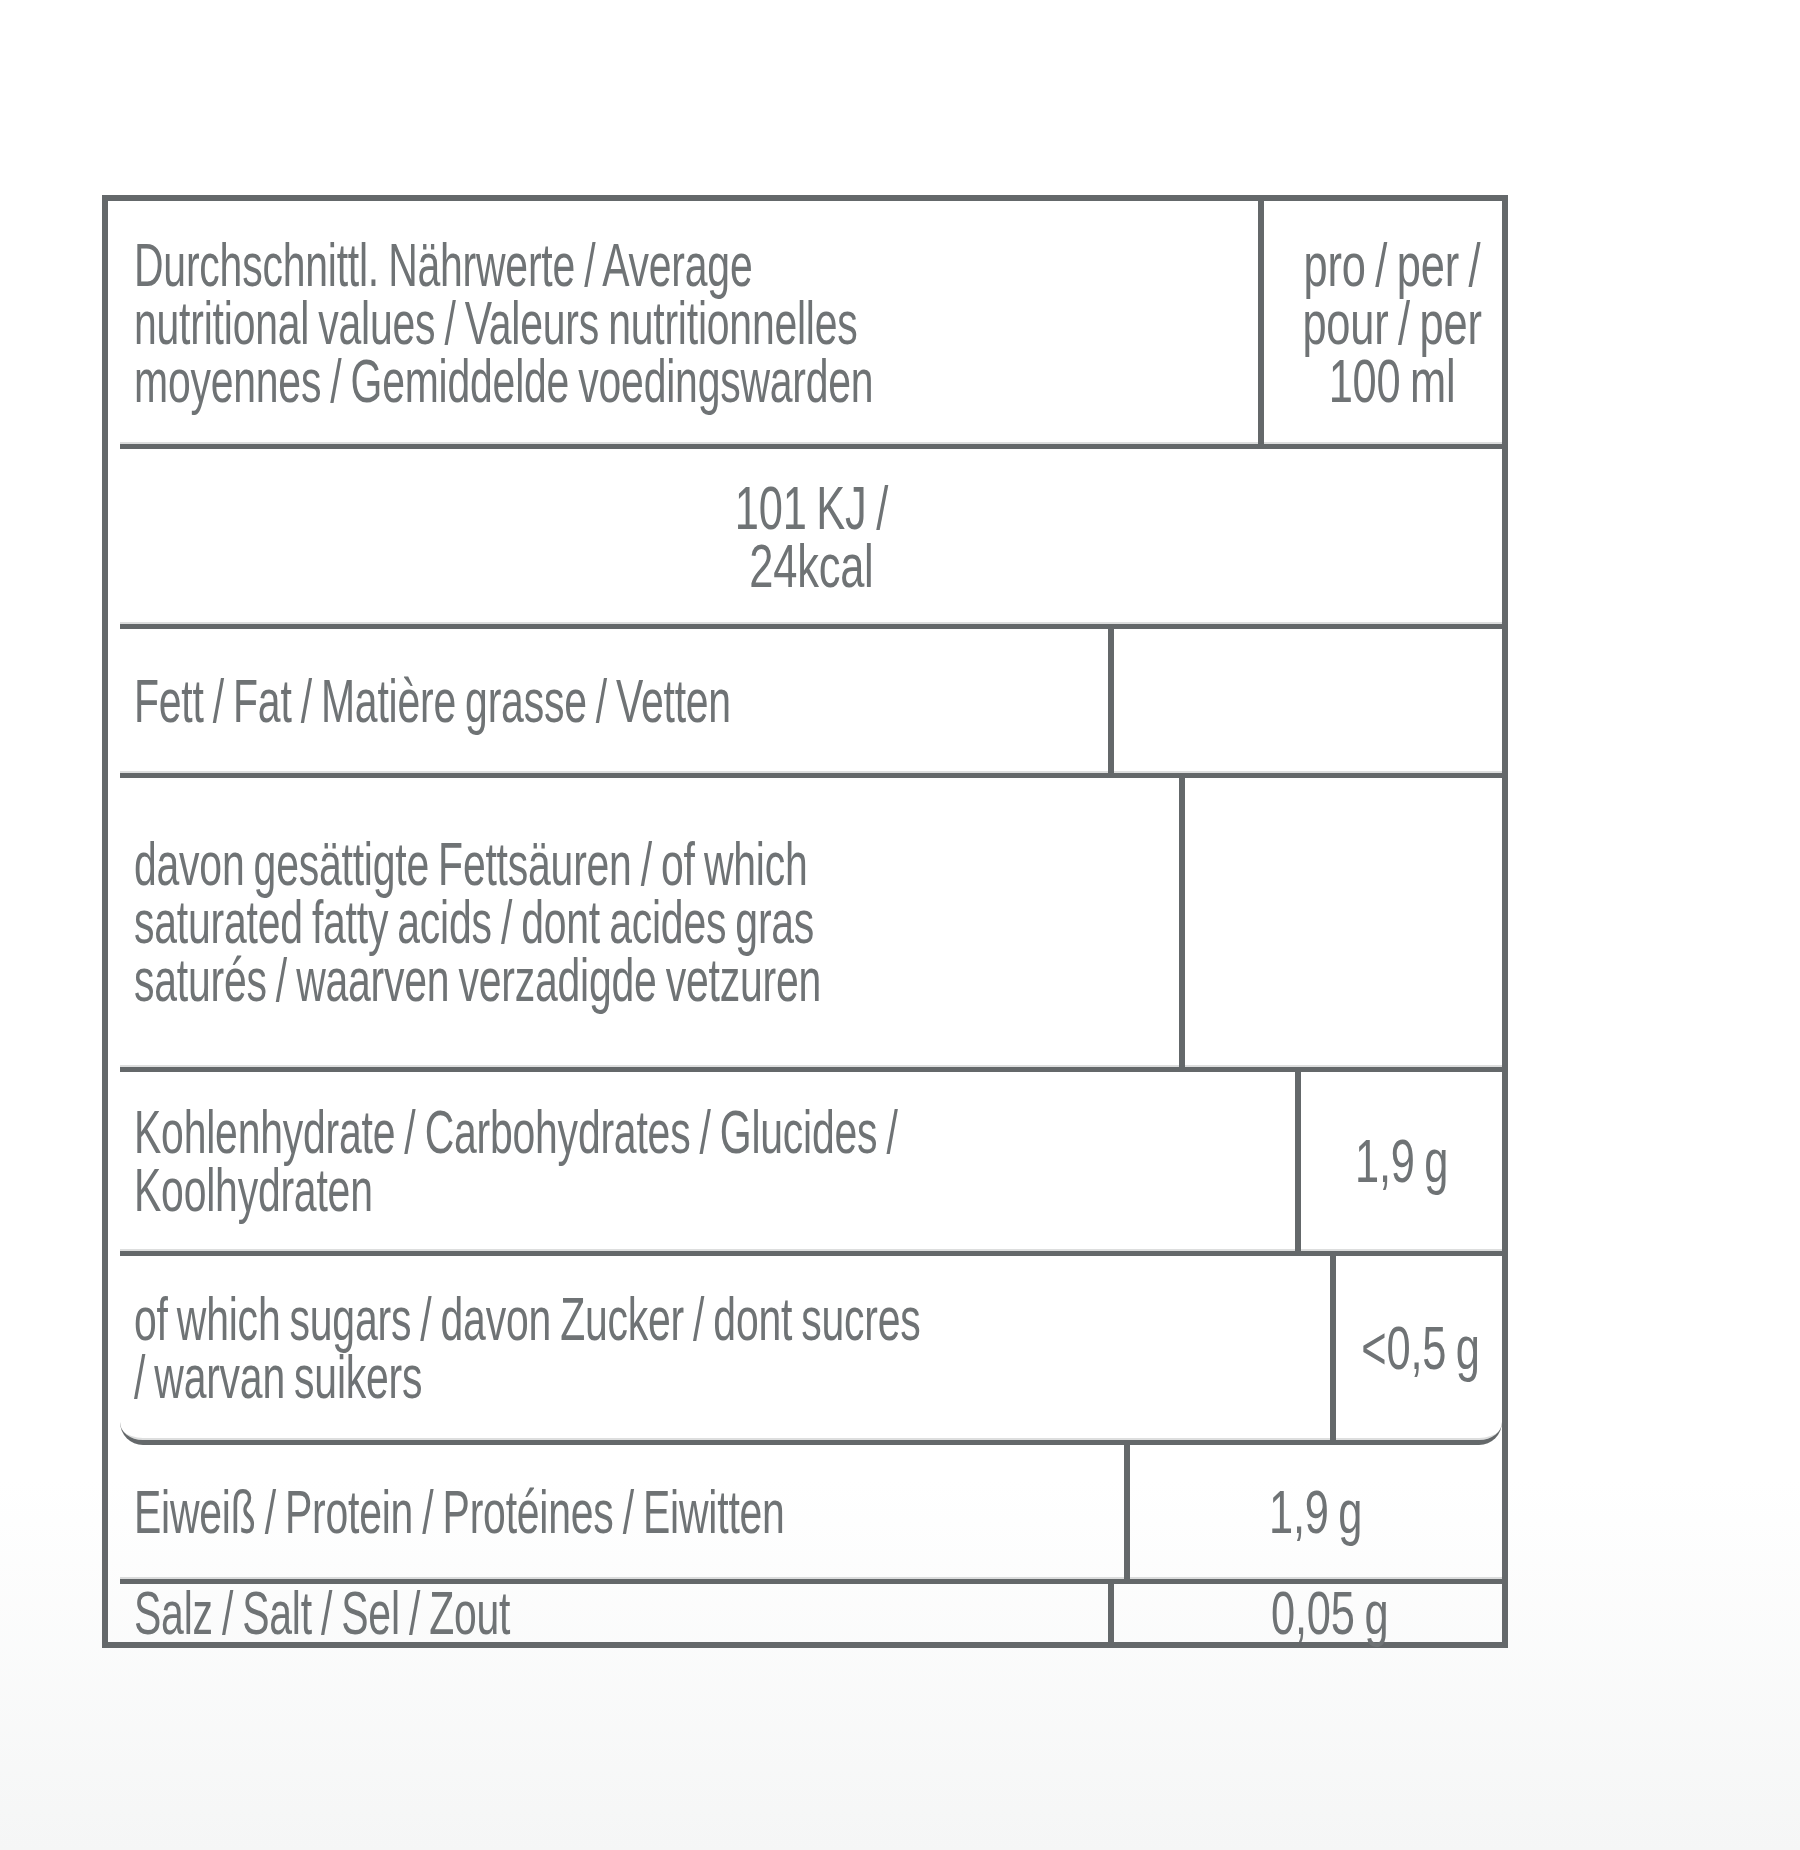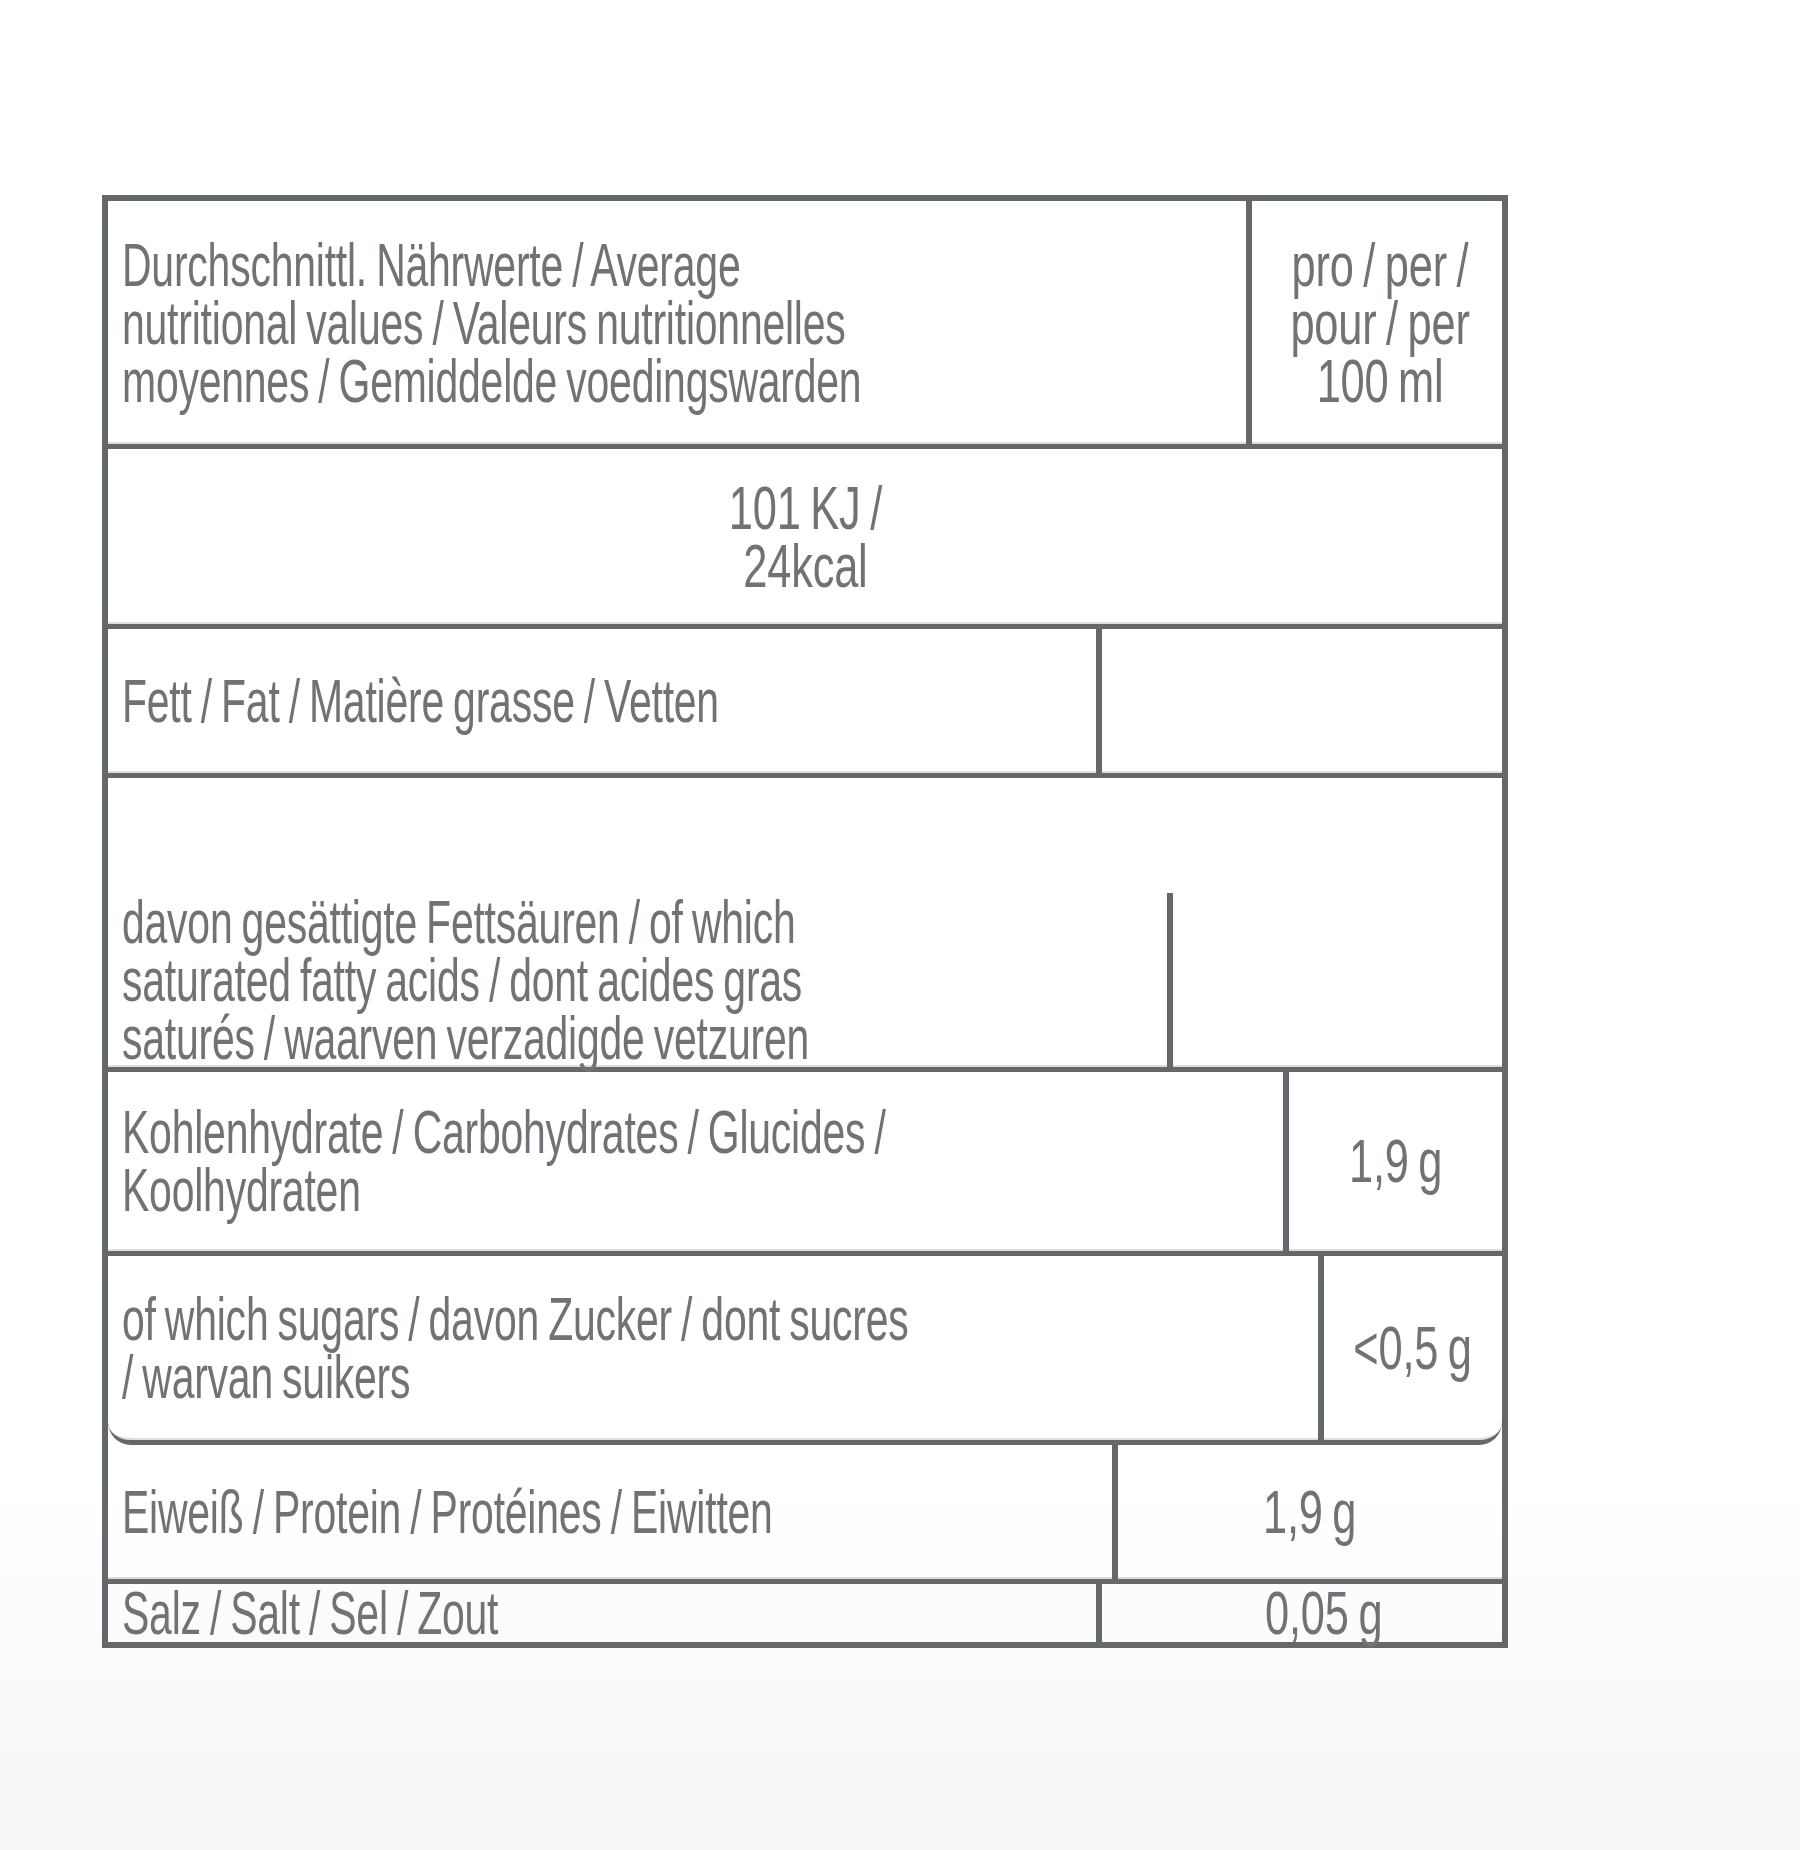--- a/index.html
+++ b/index.html
@@ -19,31 +19,32 @@
   .ntable {
     position: absolute;
     left: 102px;
     top: 195px;
     width: 1406px;
     height: 1453px;
     border: 6px solid var(--border, #64686a);
     display: flex;
     flex-direction: column;
     background: transparent;
+    padding-left: 12px;
   }
   .row {
     display: flex;
     border-bottom: 5px solid var(--border, #64686a);
     
     box-shadow: inset 0 -9px 0 -7px rgba(100,104,106,0.22);
   }
   .row:nth-child(1) { height: 249px; }
   .row:nth-child(2) { height: 180px; }
   .row:nth-child(3) { height: 149px; justify-content: space-between; }
-  .row:nth-child(4) { height: 295px; align-items: flex-end; }
+  .row:nth-child(4) { height: 295px; }
   .row:nth-child(5) { height: 184px; }
   .row:nth-child(6) { height: 190px; border-radius: 23px; }
   .row:nth-child(7) { height: 139px; }
   .row:nth-child(8) { flex: 1; border-bottom: none; box-shadow: none; gap: 44px; }
 
   .cell {
     display: flex;
     align-items: center;
     color: var(--text, #6f7375);
     font-size: 62px;

